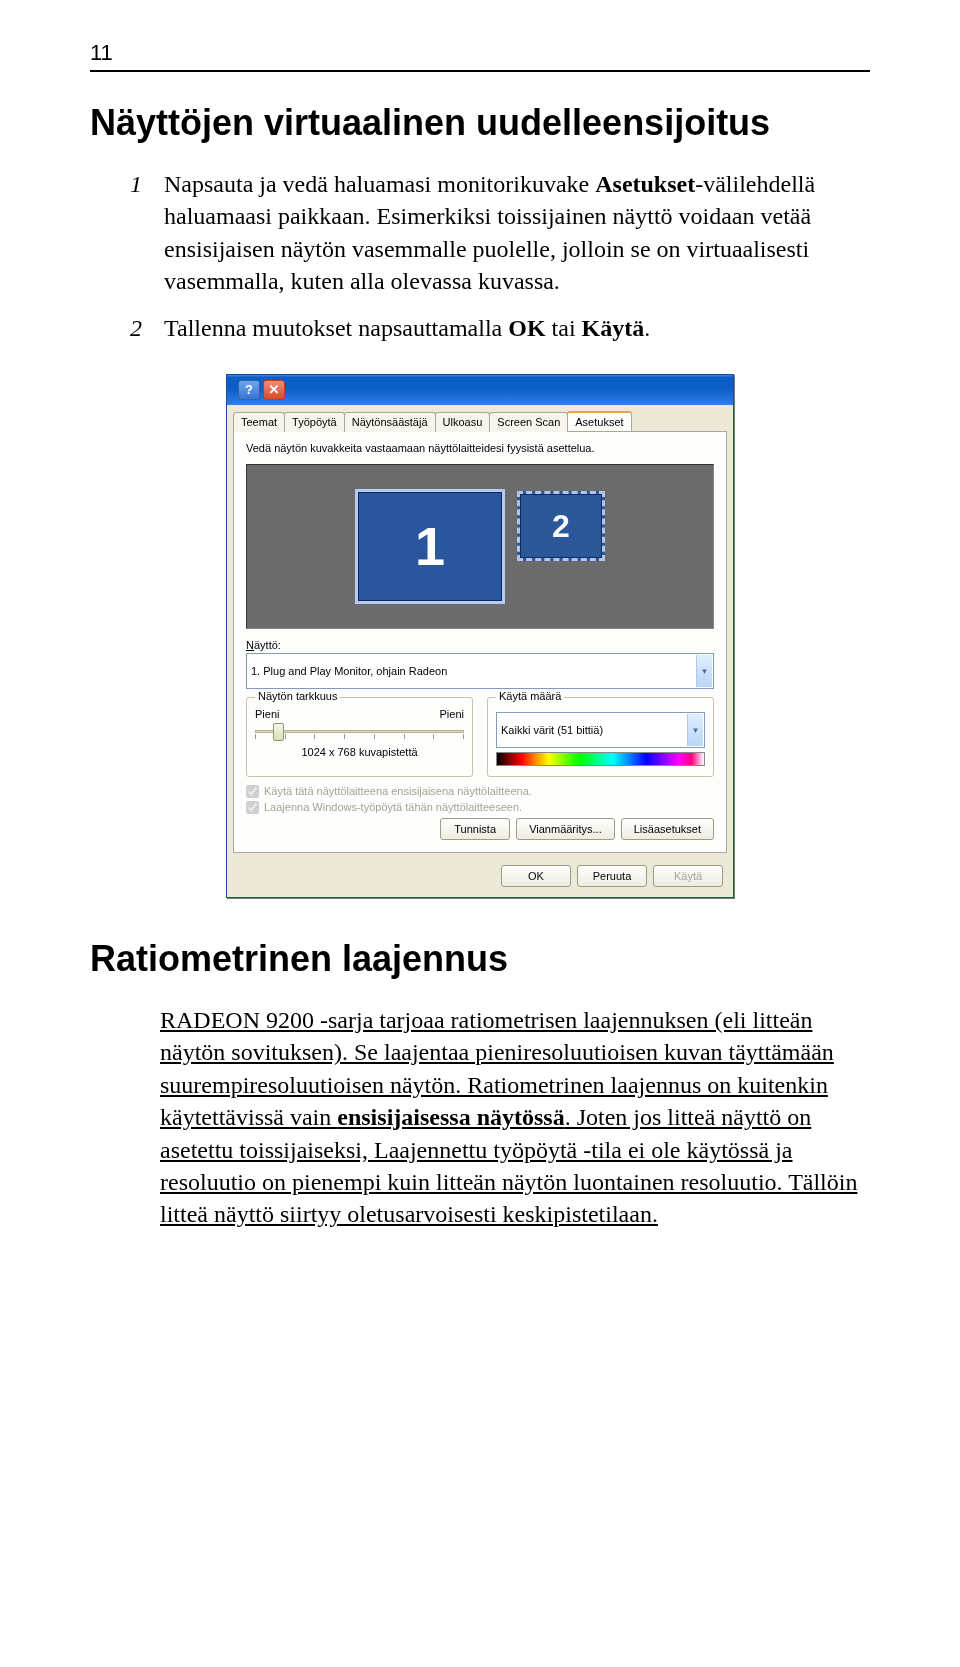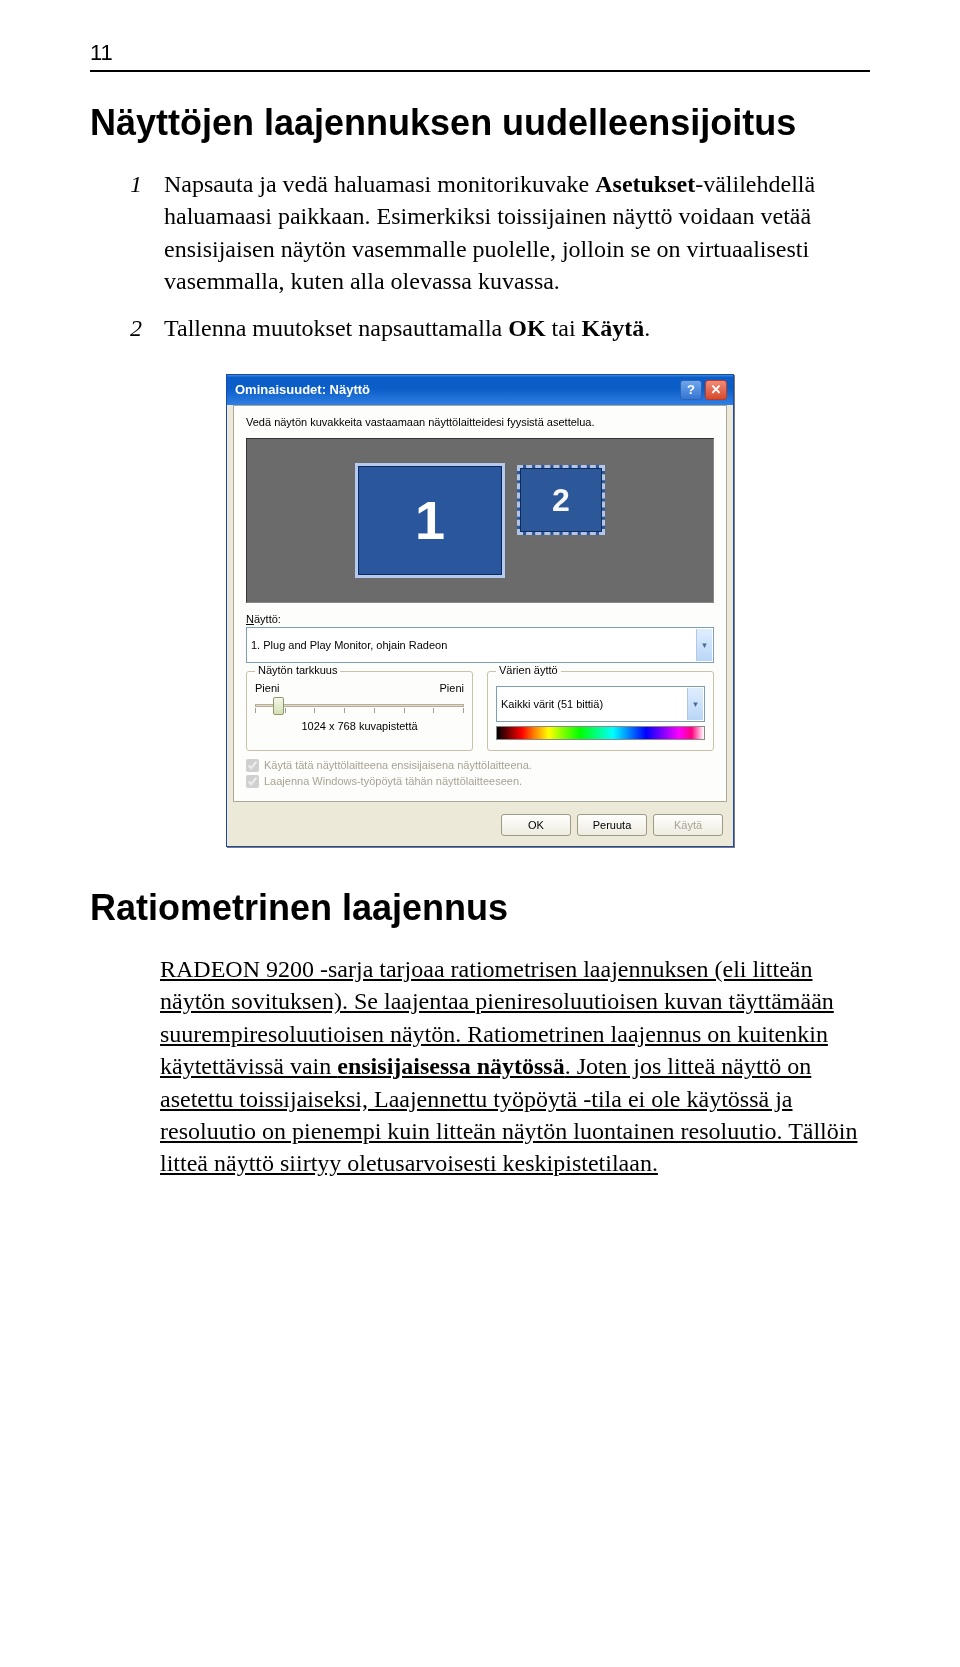--- a/index.html
+++ b/index.html
@@ -279,39 +279,46 @@
     gap: 6px;
     background: #ece9d8;
   }
 </style>
 </head>
 <body>
 
 <div class="page-num">11</div>
 <hr class="top-rule">
 
-<h1 class="section-title">Näyttöjen laajennuksen uudelleensijoitus</h1>
+<h1 class="section-title">Näyttöjen virtuaalinen uudelleensijoitus</h1>
 
 <ol class="steps">
   <li>
     <span class="num">1</span>
     <span>Napsauta ja vedä haluamasi monitorikuvake </span><span class="bold">Asetukset</span><span>-välilehdellä haluamaasi paikkaan. Esimerkiksi toissijainen näyttö voidaan vetää ensisijaisen näytön vasemmalle puolelle, jolloin se on virtuaalisesti vasemmalla, kuten alla olevassa kuvassa.</span>
   </li>
   <li>
     <span class="num">2</span>
     <span>Tallenna muutokset napsauttamalla </span><span class="bold">OK</span><span> tai </span><span class="bold">Käytä</span><span>.</span>
   </li>
 </ol>
 
 <div class="dialog-wrap">
   <div class="dialog">
     <div class="titlebar">
-      <span class="title">Ominaisuudet: Näyttö</span>
       <span class="tb-btn tb-help">?</span>
       <span class="tb-btn tb-close">✕</span>
+    </div>
+    <div class="tabs">
+      <div class="tab">Teemat</div>
+      <div class="tab">Työpöytä</div>
+      <div class="tab">Näytönsäästäjä</div>
+      <div class="tab">Ulkoasu</div>
+      <div class="tab">Screen Scan</div>
+      <div class="tab active">Asetukset</div>
     </div>
     <div class="tab-body">
       <div class="instruct">Vedä näytön kuvakkeita vastaamaan näyttölaitteidesi fyysistä asettelua.</div>
       <div class="monitor-area">
         <div class="mon primary">1</div>
         <div class="mon secondary">2</div>
       </div>
       <div class="field-row">
         <label><span class="ul">N</span>äyttö:</label>
         <div class="dropdown">
@@ -336,35 +343,40 @@
                 <div class="tick"></div>
                 <div class="tick"></div>
               <div class="tick"></div>
                 <div class="tick"></div>
             </div>
             <div class="thumb"></div>
           </div>
           <div class="res-text">1024 x 768 kuvapistettä</div>
         </div>
         <div class="fieldset">
-          <div class="legend">Värien äyttö</div>
+          <div class="legend">Käytä määrä</div>
           <div class="dropdown" style="margin-top:8px">
             <span>Kaikki värit (51 bittiä)</span>
             <span class="dd-arrow">▾</span>
           </div>
           <div class="color-bar"></div>
         </div>
       </div>
       <div class="check-row">
         <input type="checkbox" checked="" disabled="" style="">
         <span>Käytä tätä näyttölaitteena ensisijaisena näyttölaitteena.</span>
       </div>
       <div class="check-row">
         <input type="checkbox" checked="" disabled="" style="">
         <span>Laajenna Windows-työpöytä tähän näyttölaitteeseen.</span>
+      </div>
+      <div class="btn-row in-tab">
+        <button class="xp-btn"><span class="ul">T</span>unnista</button>
+        <button class="xp-btn">Vianmääritys...</button>
+        <button class="xp-btn"><span class="ul">L</span>isäasetukset</button>
       </div>
     </div>
     <div class="bottom-btn-row">
       <button class="xp-btn">OK</button>
       <button class="xp-btn">Peruuta</button>
       <button class="xp-btn disabled">Käytä</button>
     </div>
   </div>
 </div>
 

